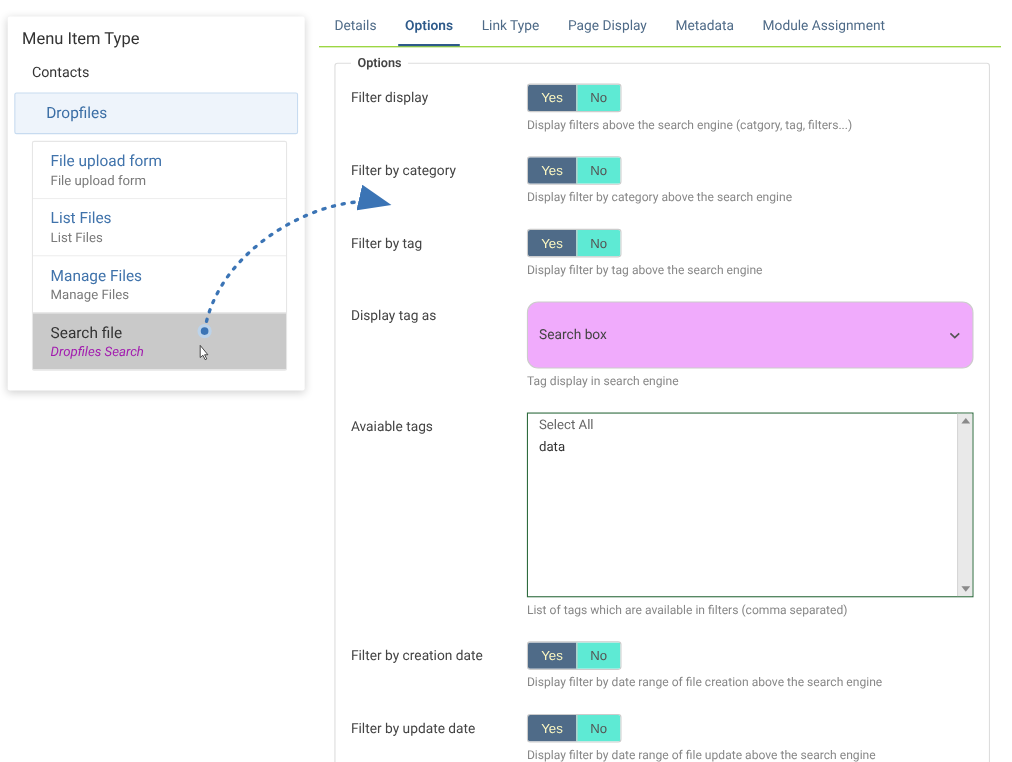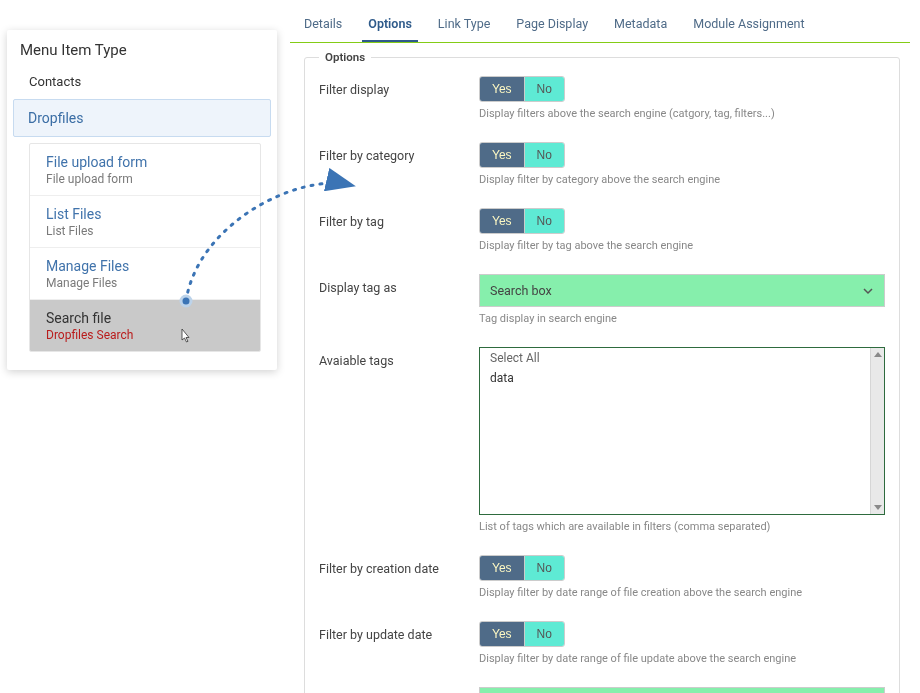--- a/index.html
+++ b/index.html
@@ -11,21 +11,21 @@
     position: relative;
     width: 920px;
     height: 693px;
     overflow: hidden;
   }
 
   
   .left-panel {
     position: absolute;
     left: 7px;
-    top: 30px;
+    top: 15px;
     width: 270px;
     background: #fff;
     box-shadow: 0 2px 8px rgba(0,0,0,0.18);
     border-radius: 2px;
   }
   .lp-title {
     padding: 11px 13px 9px;
     font-size: 15px;
     color: #333;
     font-weight: 400;
@@ -33,21 +33,21 @@
   .lp-sec {
     padding: 6px 22px 6px;
     font-size: 13px;
     color: #333;
   }
   .lp-dropfiles {
     margin: 4px 6px 0 6px;
     background: #eef4fb;
     border: 1px solid #c7dbf0;
     border-radius: 2px;
-    padding: 10px 14px;
+    padding: 10px 28px;
     color: #3b6ea5;
     font-size: 14px;
   }
   .lp-items {
     margin: 6px 16px 18px 22px;
     border: 1px solid #e6e6e6;
     border-radius: 2px;
     overflow: hidden;
   }
   .lp-item {
@@ -64,21 +64,22 @@
     color: #7a7a7a;
     font-size: 12px;
   }
   .lp-item.selected {
     background: #c9c9c9;
   }
   .lp-item.selected .lp-item-title {
     color: #333;
   }
   .lp-item.selected .lp-item-sub {
-    color: #b91c1c;
+    color: #a21caf;
+    font-style: italic;
   }
   .lp-cursor {
     position: absolute;
     pointer-events: none;
   }
 
   
   .right-panel {
     position: absolute;
     left: 290px;
@@ -158,25 +159,25 @@
     font-size: 11px;
     color: #888;
     margin-top: 5px;
   }
 
   .select-box {
     display: flex;
     align-items: center;
     justify-content: space-between;
     border: 1px solid #ccc;
-    border-radius: 0;
-    padding: 8px 10px;
+    border-radius: 10px;
+    padding: 22px 10px;
     font-size: 12.5px;
     color: #444;
-    background: #86efac;
+    background: #f0abfc;
     cursor: pointer;
   }
   .chevron {
     width: 12px; height: 12px;
   }
 
   .tag-listbox {
     border: 1px solid #2e6b3e;
     background: #fff;
     height: 168px;

